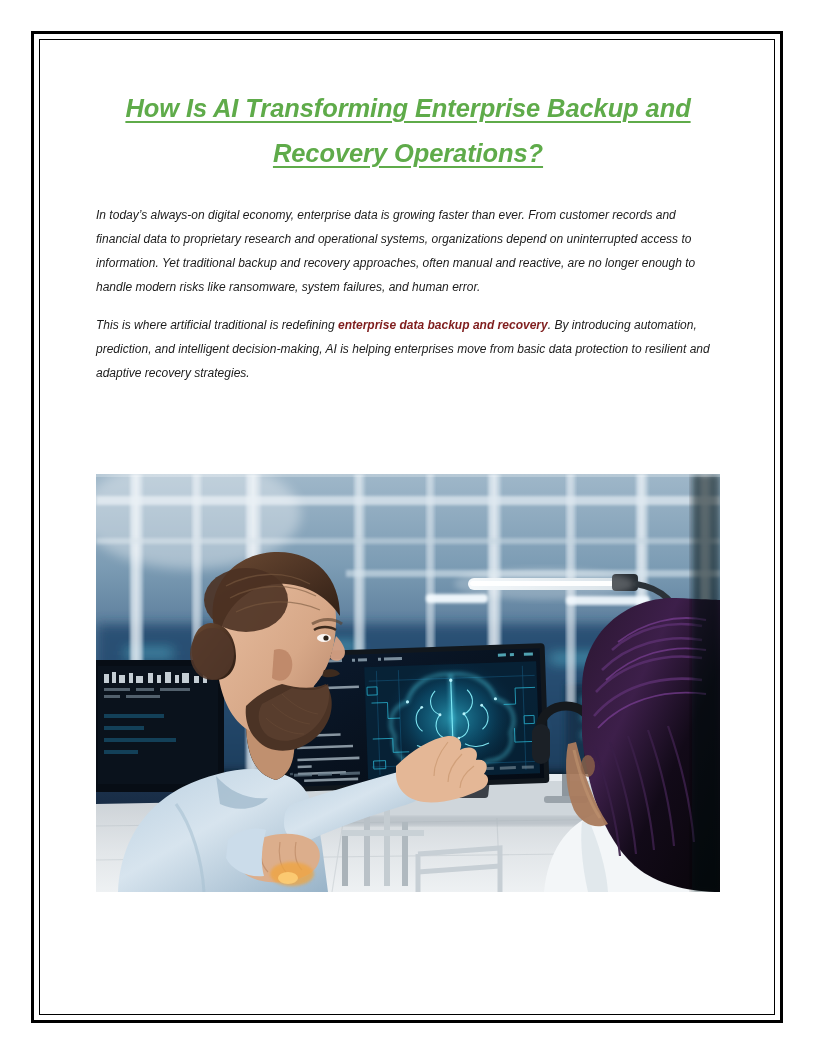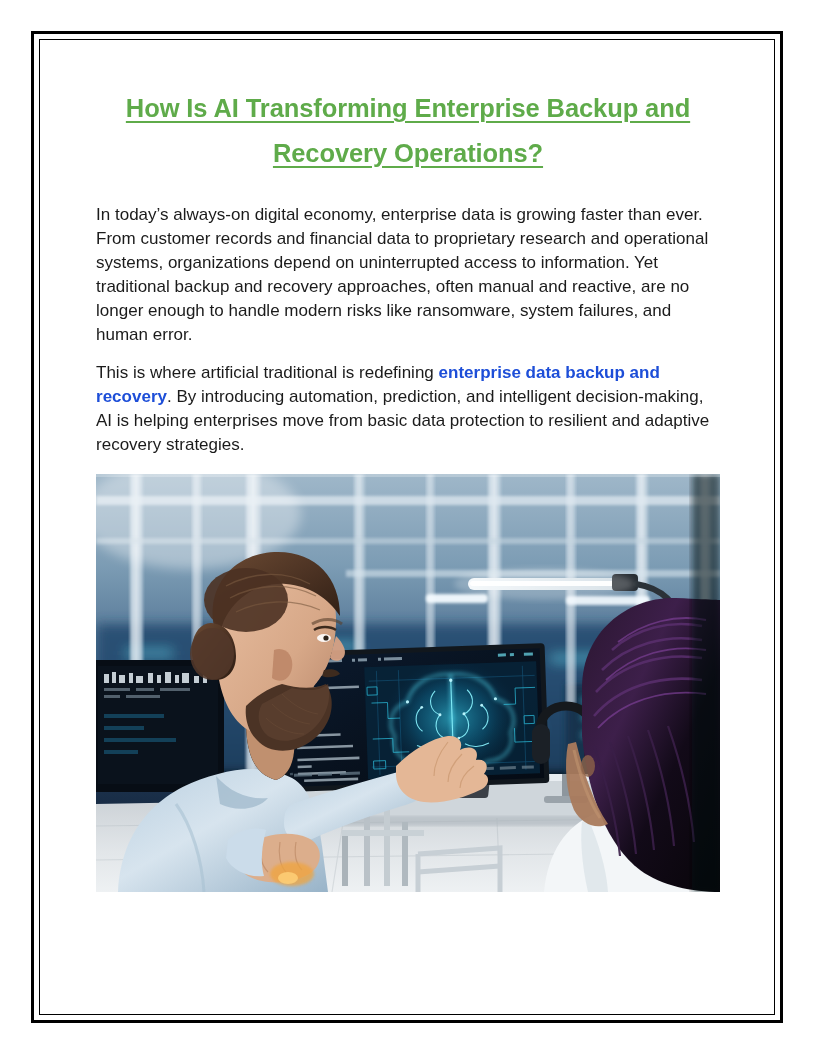--- a/index.html
+++ b/index.html
@@ -41,48 +41,49 @@
     border: 1px solid #000000;
     box-sizing: border-box;
   }
 
   
   #content {
     position: absolute;
     left: 96px;
     top: 86px;
     width: 624px;
+    font-style: italic;
   }
 
   #doc-title {
     color: #5fab4a;
     font-weight: bold;
     font-size: 25.5px;
     line-height: 1.75;
     text-align: center;
     text-decoration: underline;
     text-decoration-thickness: 2px;
     text-underline-offset: 4px;
     margin: 0 0 28px 0;
     letter-spacing: -0.1px;
     padding: 0 4px;
   }
 
   p.body-text {
     color: #1b1b1b;
-    font-size: 17px;
+    font-size: 12px;
     line-height: 24px;
     margin: 0 0 14px 0;
     text-align: left;
     letter-spacing: 0.01px;
   }
   p.body-text:last-of-type { margin-bottom: 0; }
 
   .link-green {
-    color: #1d4ed8;
+    color: #7f1d1d;
     font-weight: bold;
   }
 
   
   #photo-wrap {
     position: absolute;
     left: 96px;
     top: 474px;
     width: 624px;
     height: 418px;

